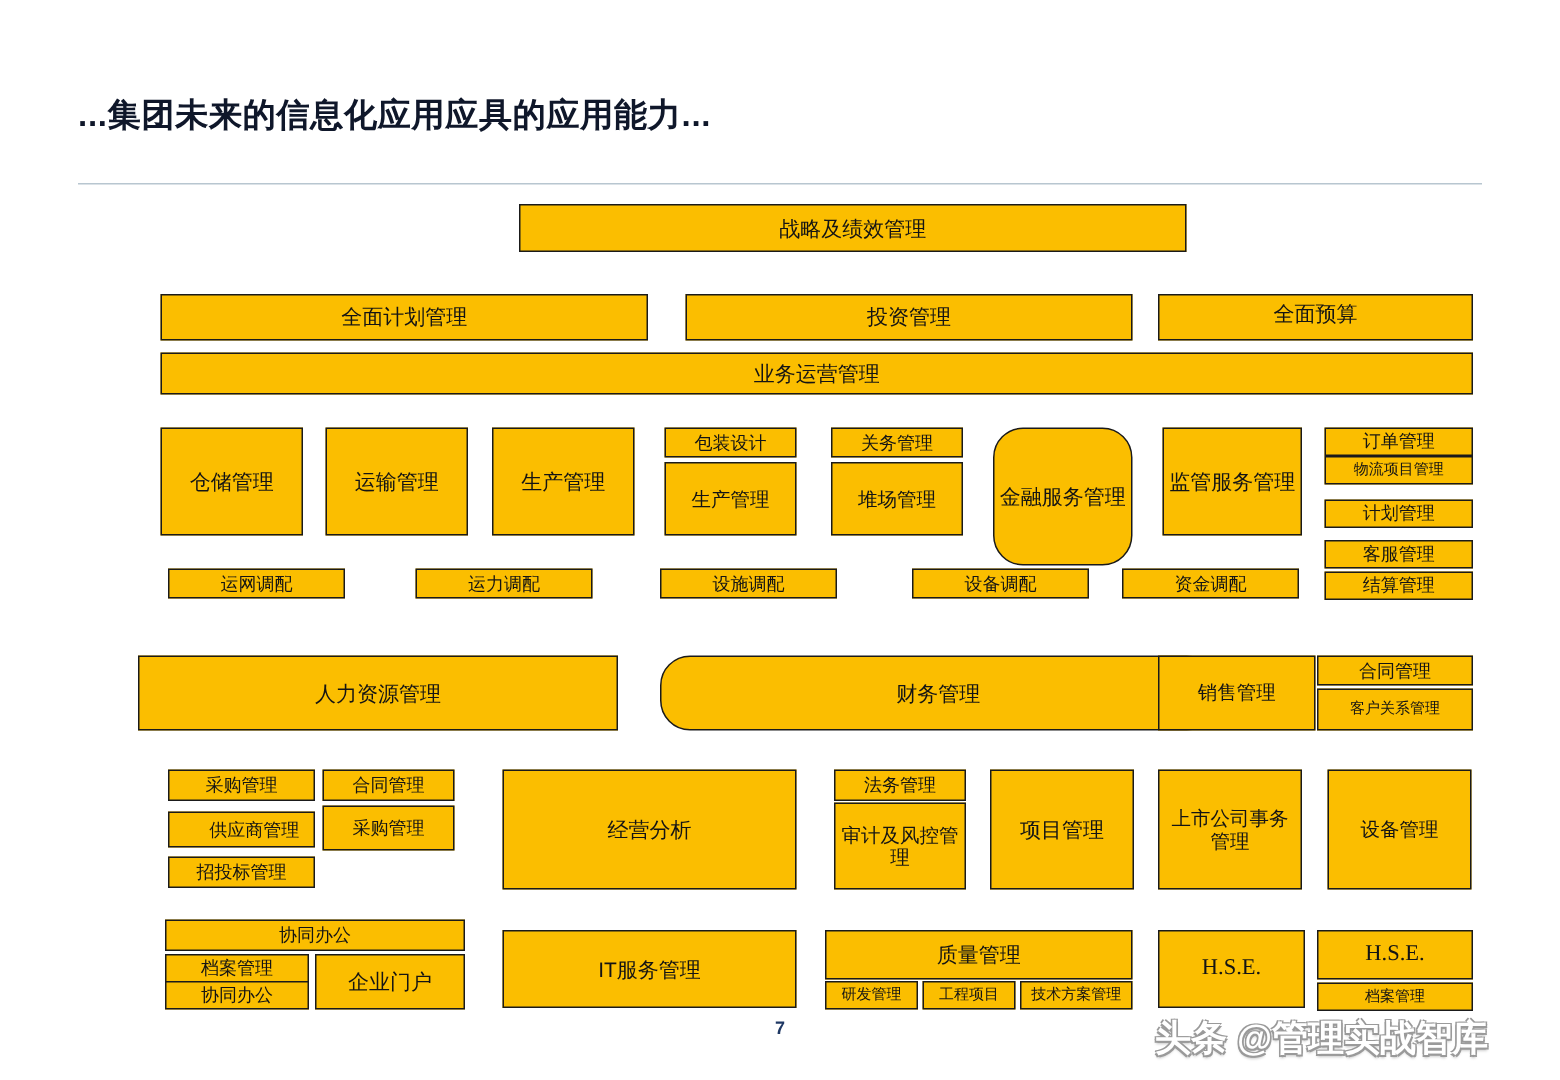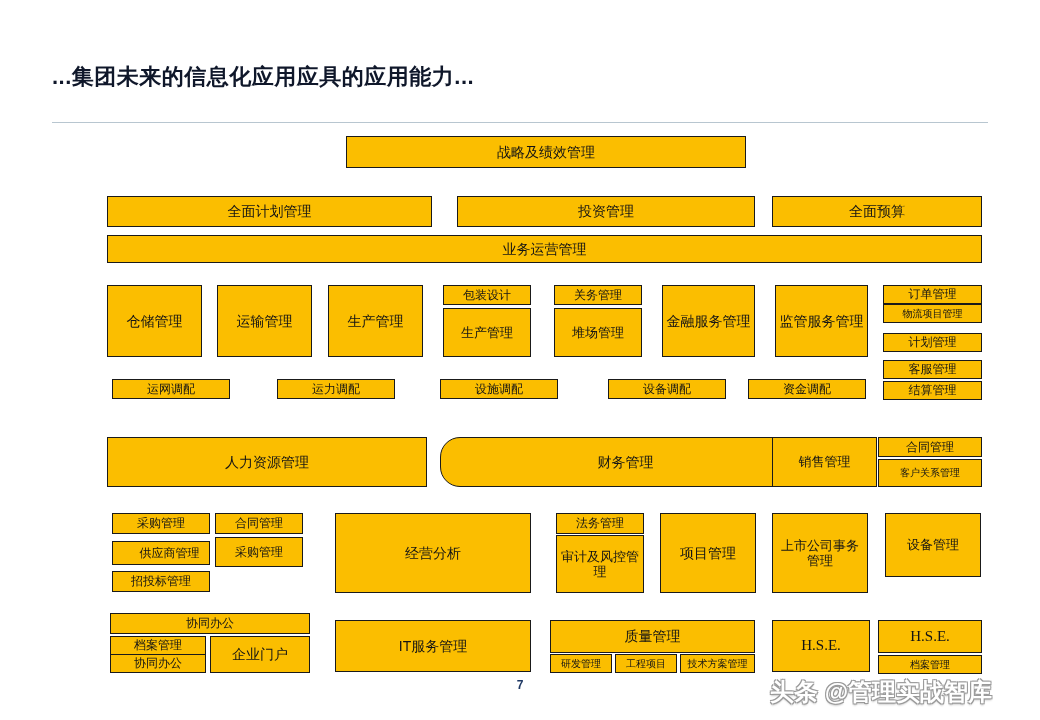--- a/index.html
+++ b/index.html
@@ -84,74 +84,74 @@
     white-space: nowrap;
     pointer-events: none;
   }
 </style>
 </head>
 <body>
 
 <div id="slide-title">...集团未来的信息化应用应具的应用能力...</div>
 <div id="title-rule"></div>
 
-<div class="bx lg" style="left:346px; top:136px; width:400px; height:32px;text-align:center;">战略及绩效管理</div>
+<div class="bx lg" style="left:346px; top:136px; width:445px; height:32px;text-align:center;">战略及绩效管理</div>
 
 <div class="bx lg" style="left:107px; top:196px; width:325px; height:31px;">全面计划管理</div>
 <div class="bx lg" style="left:457px; top:196px; width:298px; height:31px;">投资管理</div>
-<div class="bx lg" style="left:772px; top:196px; width:210px; height:31px;">全面预算</div>
+<div class="bx lg" style="left:772px; top:196px; width:210px; height:31px;font-family:Liberation Mono, monospace;">全面预算</div>
 
 <div class="bx lg" style="left:107px; top:235px; width:875px; height:28px;">业务运营管理</div>
 
 <div class="bx lg" style="left:107px; top:285px; width:95px; height:72px;">仓储管理</div>
 <div class="bx lg" style="left:217px; top:285px; width:95px; height:72px;">运输管理</div>
 <div class="bx lg" style="left:328px; top:285px; width:95px; height:72px;">生产管理</div>
 
 <div class="bx sm" style="left:443px; top:285px; width:88px; height:20px;">包装设计</div>
 <div class="bx" style="left:443px; top:308px; width:88px; height:49px;">生产管理</div>
 
 <div class="bx sm" style="left:554px; top:285px; width:88px; height:20px;">关务管理</div>
 <div class="bx" style="left:554px; top:308px; width:88px; height:49px;">堆场管理</div>
 
-<div class="bx lg" style="left:662px; top:285px; width:93px; height:72px;">金融服务管理</div>
+<div class="bx lg" style="left:662px; top:285px; width:93px; height:92px;border-radius:20px;">金融服务管理</div>
 <div class="bx lg" style="left:775px; top:285px; width:93px; height:72px;">监管服务管理</div>
 
 <div class="bx sm" style="left:883px; top:285px; width:99px; height:19px;text-align:center;">订单管理</div>
 <div class="bx xxs" style="left:883px; top:304px; width:99px; height:19px;">物流项目管理</div>
 <div class="bx sm" style="left:883px; top:333px; width:99px; height:19px;">计划管理</div>
 <div class="bx sm" style="left:883px; top:360px; width:99px; height:19px;">客服管理</div>
 <div class="bx sm" style="left:883px; top:381px; width:99px; height:19px;">结算管理</div>
 
 <div class="bx sm" style="left:112px; top:379px; width:118px; height:20px;">运网调配</div>
 <div class="bx sm" style="left:277px; top:379px; width:118px; height:20px;">运力调配</div>
 <div class="bx sm" style="left:440px; top:379px; width:118px; height:20px;">设施调配</div>
 <div class="bx sm" style="left:608px; top:379px; width:118px; height:20px;">设备调配</div>
 <div class="bx sm" style="left:748px; top:379px; width:118px; height:20px;">资金调配</div>
 
-<div class="bx lg" style="left:107px; top:437px; width:320px; height:50px;">人力资源管理</div>
+<div class="bx lg" style="left:92px; top:437px; width:320px; height:50px;">人力资源管理</div>
 <div class="bx lg" style="left:440px; top:437px; width:371px; height:50px;border-radius:20px;">财务管理</div>
 <div class="bx" style="left:772px; top:437px; width:105px; height:50px;">销售管理</div>
 <div class="bx sm" style="left:878px; top:437px; width:104px; height:20px;">合同管理</div>
 <div class="bx xxs" style="left:878px; top:459px; width:104px; height:28px;">客户关系管理</div>
 
 <div class="bx sm" style="left:112px; top:513px; width:98px; height:21px;">采购管理</div>
 <div class="bx sm" style="left:112px; top:541px; width:98px; height:24px;padding-left:19px;">供应商管理</div>
 <div class="bx sm" style="left:112px; top:571px; width:98px; height:21px;">招投标管理</div>
 
 <div class="bx sm" style="left:215px; top:513px; width:88px; height:21px;">合同管理</div>
 <div class="bx sm" style="left:215px; top:537px; width:88px; height:30px;">采购管理</div>
 
 <div class="bx lg" style="left:335px; top:513px; width:196px; height:80px;">经营分析</div>
 
 <div class="bx sm" style="left:556px; top:513px; width:88px; height:21px;">法务管理</div>
 <div class="bx" style="left:556px; top:535px; width:88px; height:58px;">审计及风控管理</div>
 
 <div class="bx lg" style="left:660px; top:513px; width:96px; height:80px;">项目管理</div>
 <div class="bx" style="left:772px; top:513px; width:96px; height:80px;">上市公司事务管理</div>
-<div class="bx" style="left:885px; top:513px; width:96px; height:64px;">设备管理</div>
+<div class="bx" style="left:885px; top:513px; width:96px; height:80px;">设备管理</div>
 
 <div class="bx sm" style="left:110px; top:613px; width:200px; height:21px;">协同办公</div>
 <div class="bx sm" style="left:110px; top:636px; width:96px; height:19px;">档案管理</div>
 <div class="bx sm" style="left:110px; top:654px; width:96px; height:19px;">协同办公</div>
 <div class="bx lg" style="left:210px; top:636px; width:100px; height:37px;">企业门户</div>
 
 <div class="bx lg" style="left:335px; top:620px; width:196px; height:52px;">IT服务管理</div>
 
 <div class="bx lg" style="left:550px; top:620px; width:205px; height:33px;">质量管理</div>
 <div class="bx xxs" style="left:550px; top:654px; width:62px; height:19px;">研发管理</div>

